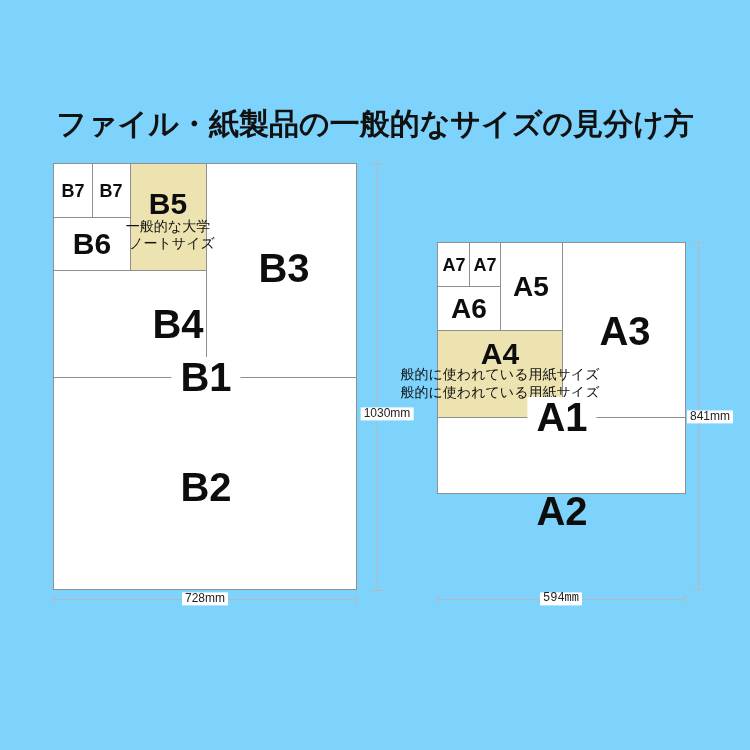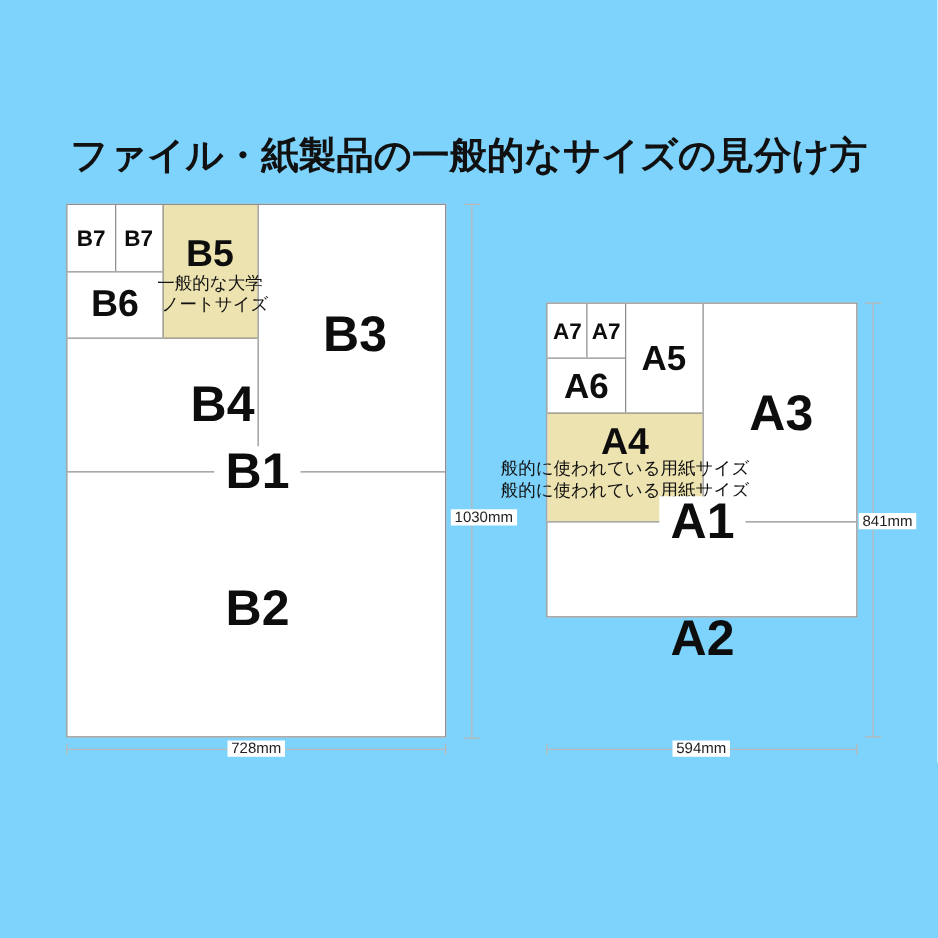--- a/index.html
+++ b/index.html
@@ -101,16 +101,16 @@
   </div>
 
   <div class="dim" style="left:698px;top:242px;width:1px;height:348px;"></div>
   <div class="dim" style="left:692px;top:242px;width:13px;height:1px;"></div>
   <div class="dim" style="left:692px;top:589px;width:13px;height:1px;"></div>
   <span class="dim-label" style="left:710px;top:417px;">841mm</span>
 
   <div class="dim" style="left:437px;top:599px;width:249px;height:1px;"></div>
   <div class="dim" style="left:437px;top:595px;width:1px;height:9px;"></div>
   <div class="dim" style="left:685px;top:595px;width:1px;height:9px;"></div>
-  <span class="dim-label" style="left:561px;top:599px;">594mm</span>
+  <span class="dim-label" style="left:561px;top:599px;font-family:Liberation Mono, monospace;">594mm</span>
 
 
 </div>
 
 </body></html>

